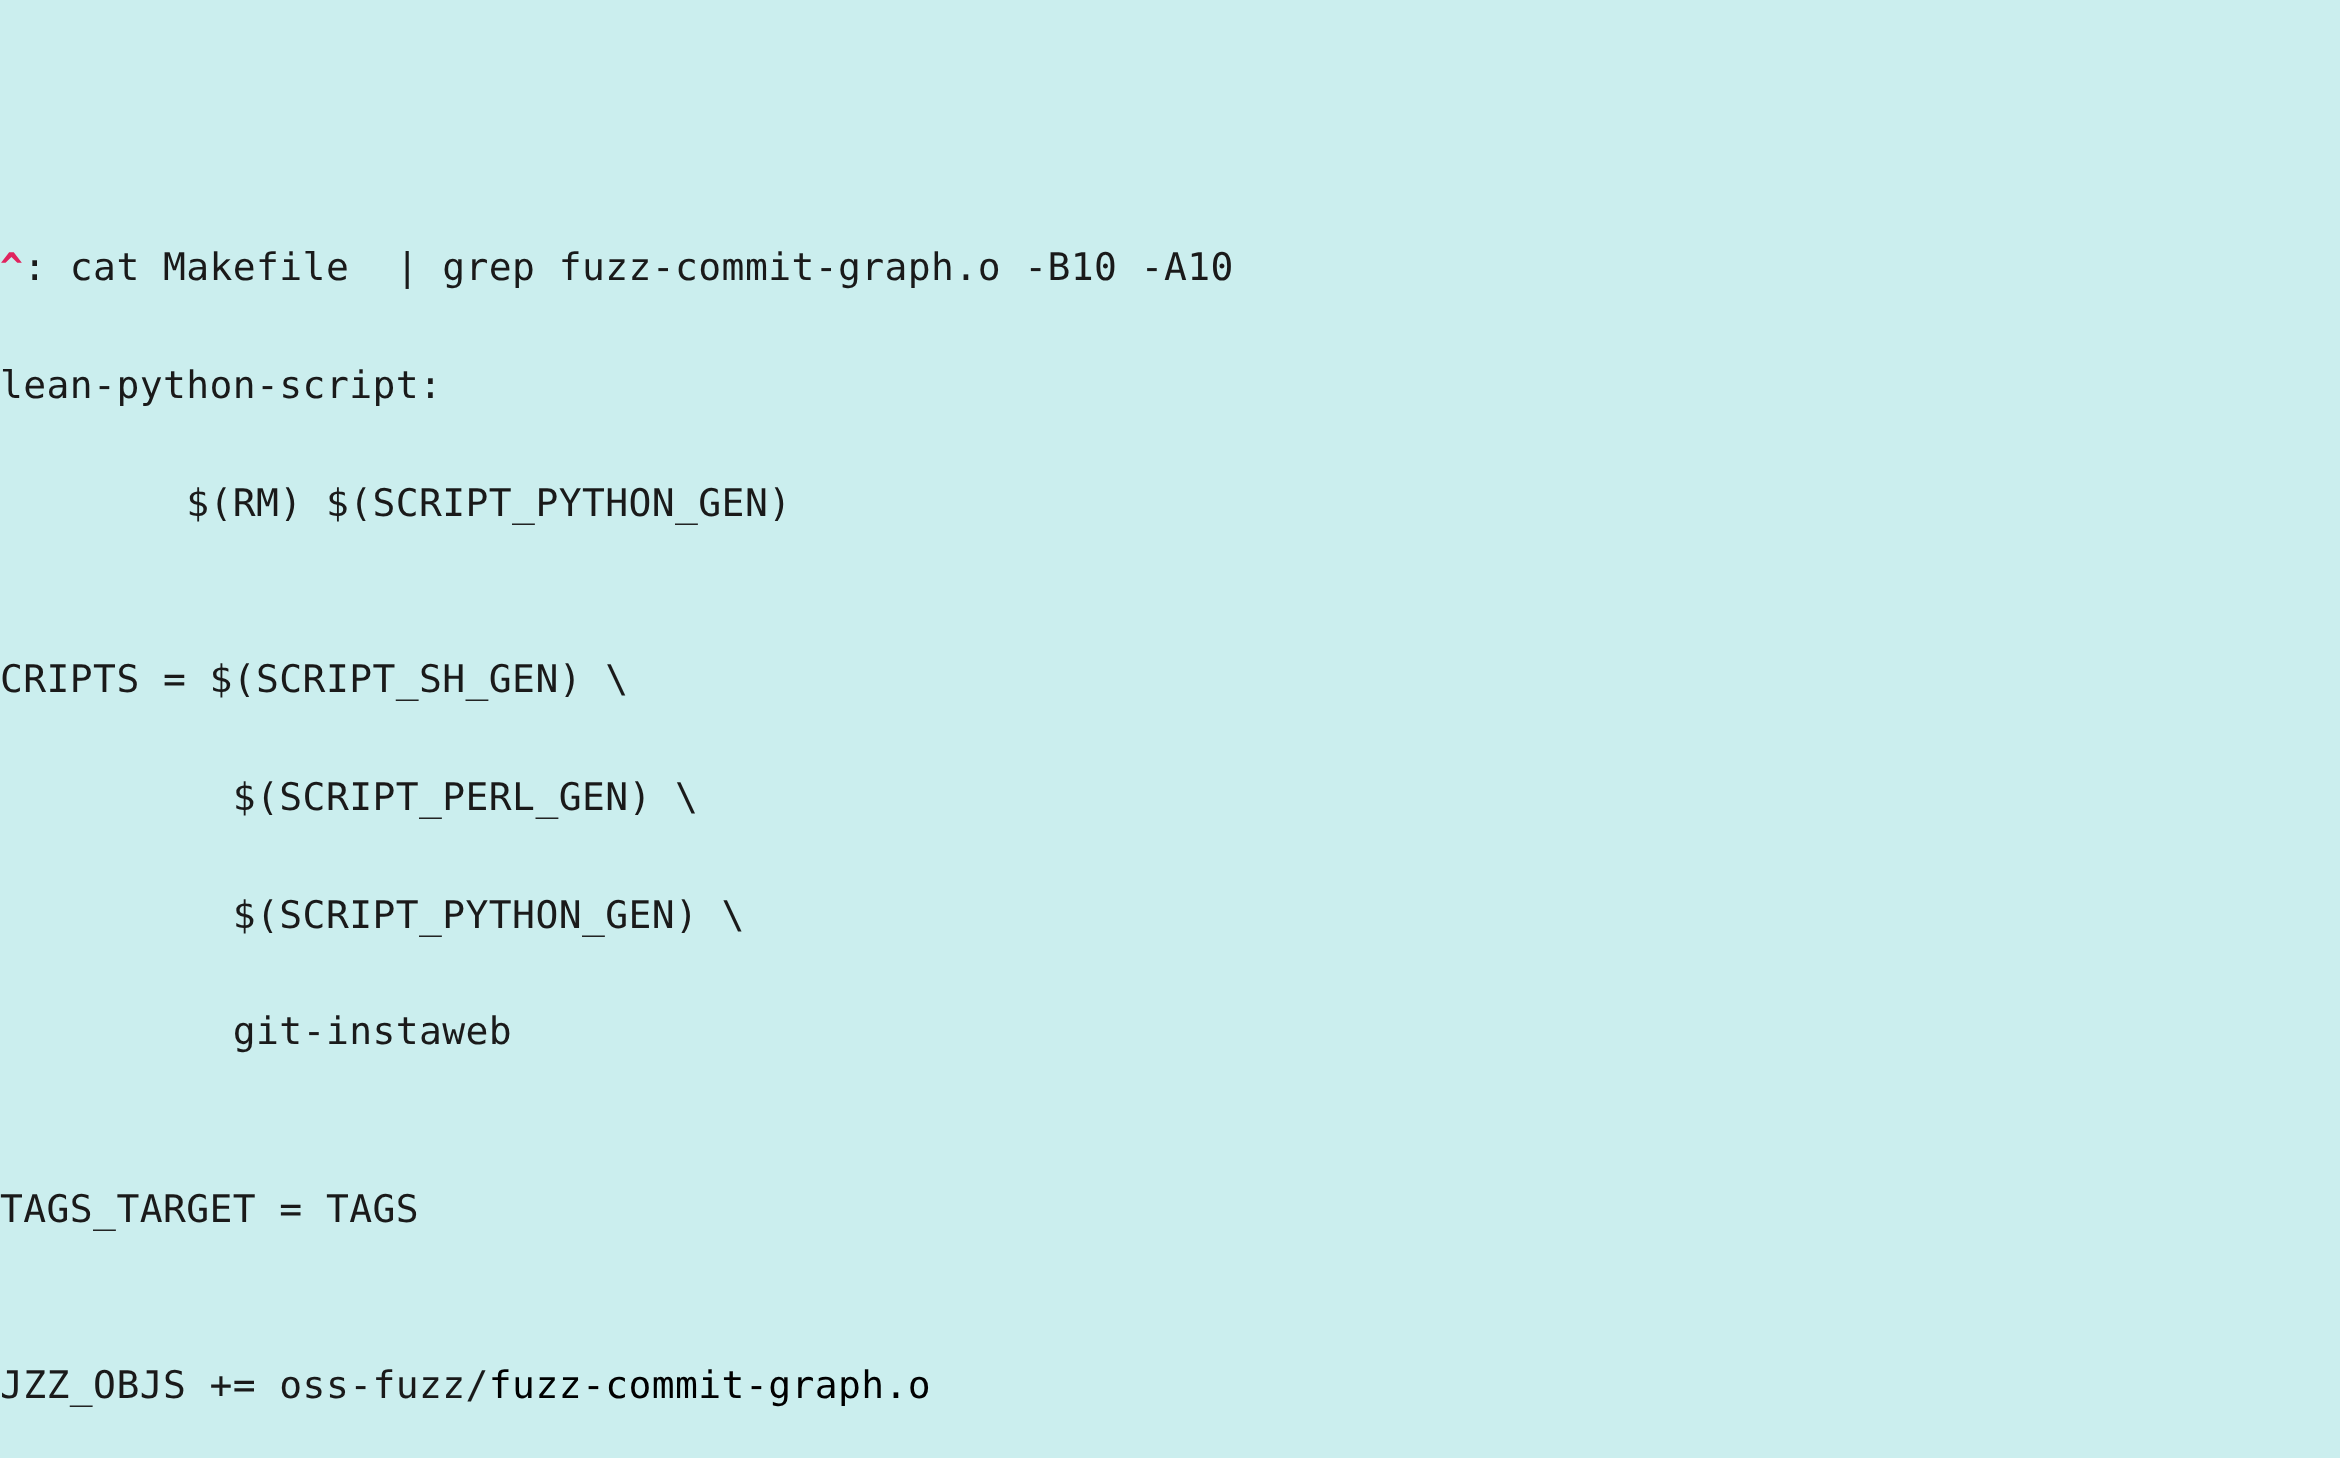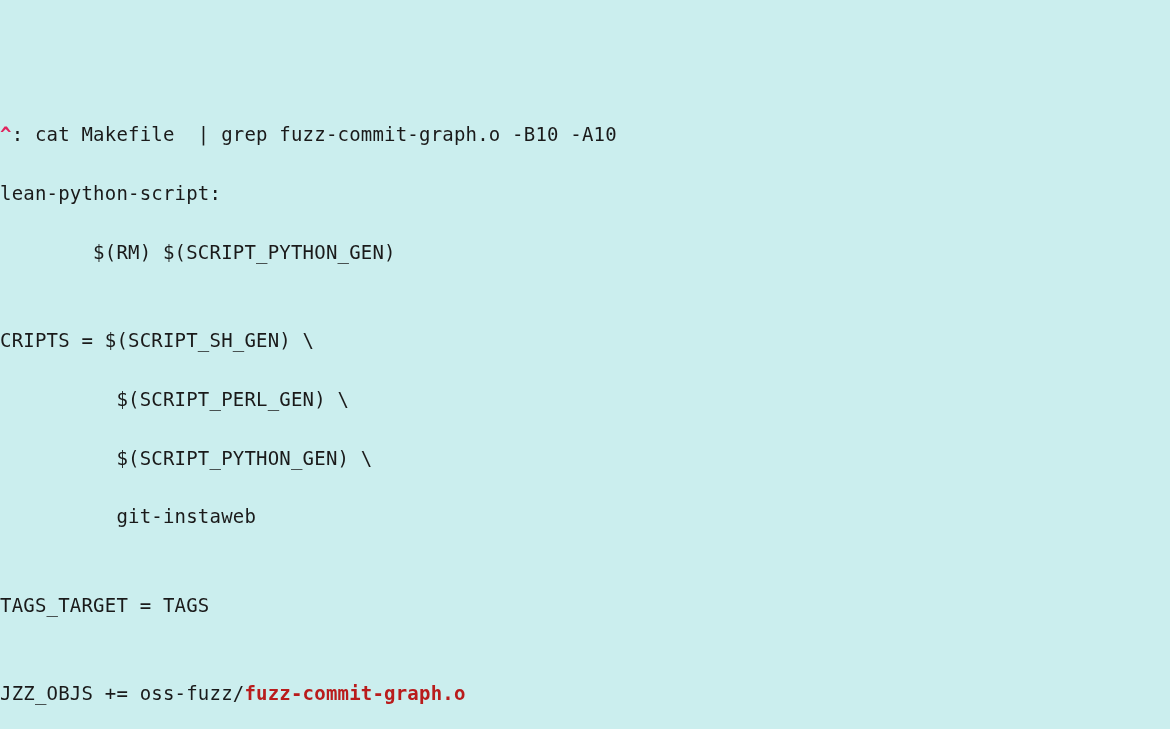--- a/index.html
+++ b/index.html
@@ -11,21 +11,21 @@
       color: #1a1a1a;
       width: 1170px;
       height: 729px;
       overflow: hidden;
       padding: 2px 0 0 0;
       white-space: pre;
       letter-spacing: 0.2px;
     }
     .line { white-space: pre; }
     .prompt { color: #e0245e; font-weight: 600; }
-    .hl { color: #b91c1c; font-weight: 700; }
+    .hl { color: #000000; font-weight: 400; }
   </style>
 </head>
 <body>
 
 
 
 <div class="line"><span class="prompt">^</span><span>: cat Makefile  | grep fuzz-commit-graph.o -B10 -A10</span></div>
 <div class="line">lean-python-script:</div>
 <div class="line">        $(RM) $(SCRIPT_PYTHON_GEN)</div>
 <div class="line"></div>

